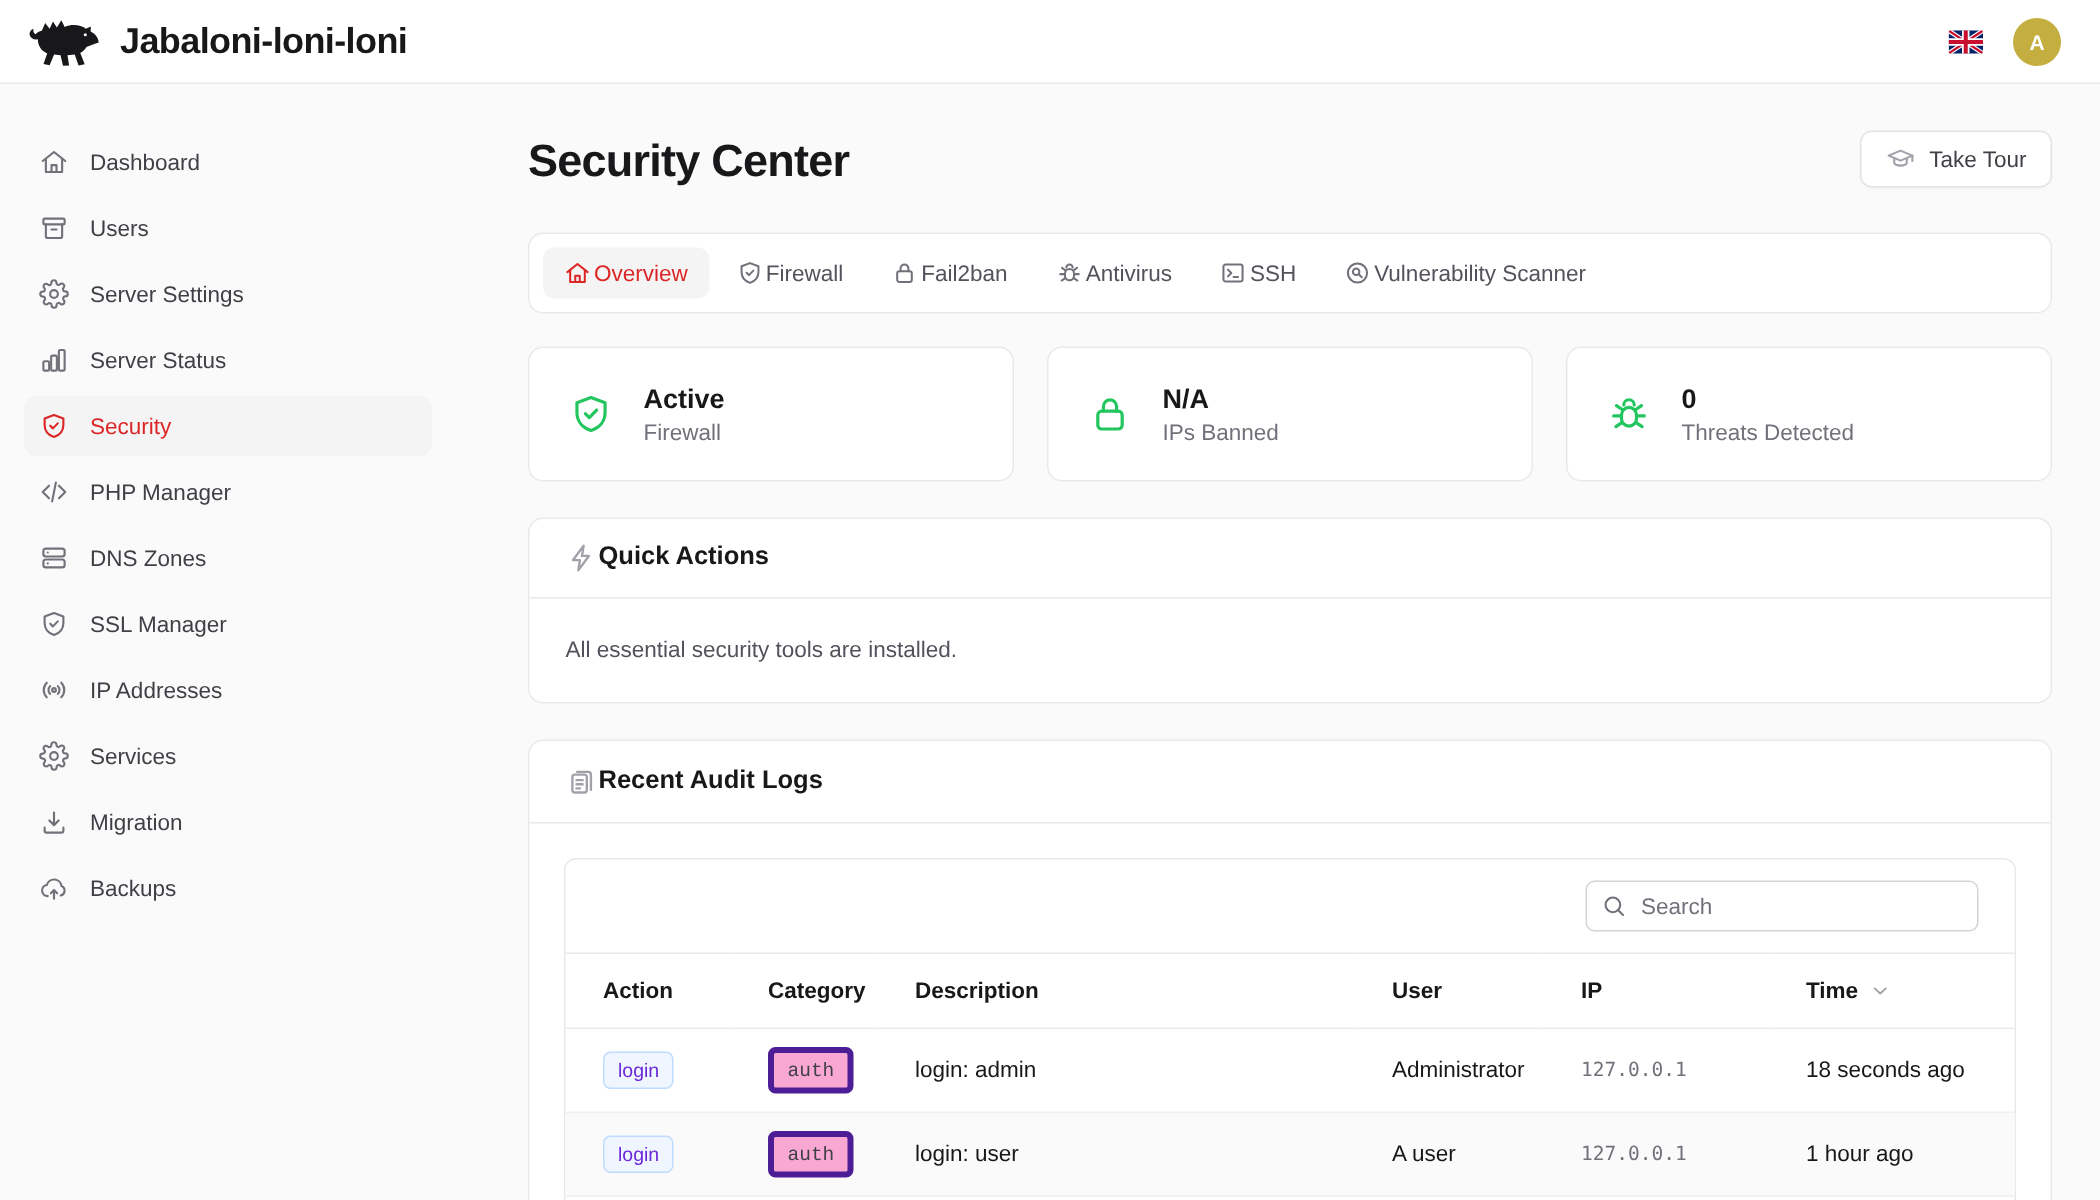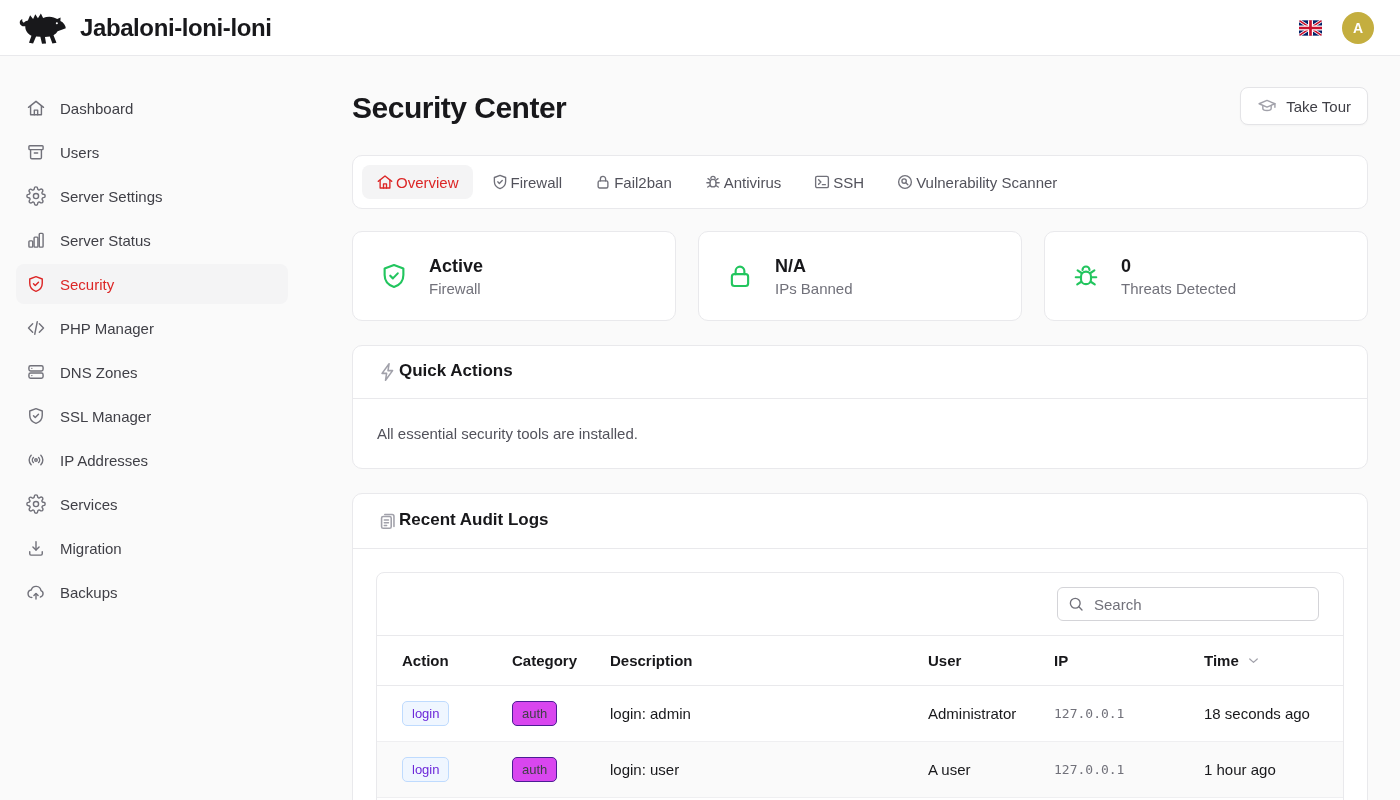--- a/index.html
+++ b/index.html
@@ -83,21 +83,21 @@
   th.col-user{width:126px;} th.col-ip{width:150px;}
   .th-sort { display:inline-flex; align-items:center; gap:7px; cursor:pointer; }
   .th-sort .ic { width:15px; height:15px; color:#a1a1aa; }
   tbody td { height:56px; padding-left:25px; color:#18181b; }
   tbody tr.stripe { background:#fafafa; }
   tbody tr + tr td { border-top:1px solid #efeff1; }
   tbody tr:last-child td { border-bottom:1px solid #efeff1; }
 
   .badge { display:inline-block; padding:3px 9px; border-radius:5px; font-size:13px; line-height:17px; }
   .badge-login { color:#6d28d9; background:#eff6ff; border:1px solid #bfdbfe; }
-  .badge-auth  { color:#3f3f46; background:#d946ef; border:1px solid #4c1d95; }
+  .badge-auth  { color:#3f3f46; background:#f9a8d4; border:4px solid #4c1d95;font-family:Liberation Mono, monospace; }
   .ip-cell { font-family:"DejaVu Sans Mono", monospace; font-size:13px; color:#71717a; }
 </style>
 </head>
 <body>
 
 <header class="app-header">
   <div class="brand">
     <svg viewBox="0 0 70 46">
       <path fill="#18181b" d="M16 13 L19 6 L23 11 L26 4.5 L29.5 10 L33.5 3.5 L36.5 9.5
         C43 6.5 51 7.5 55.5 11 L60 9 L59.8 13.5

